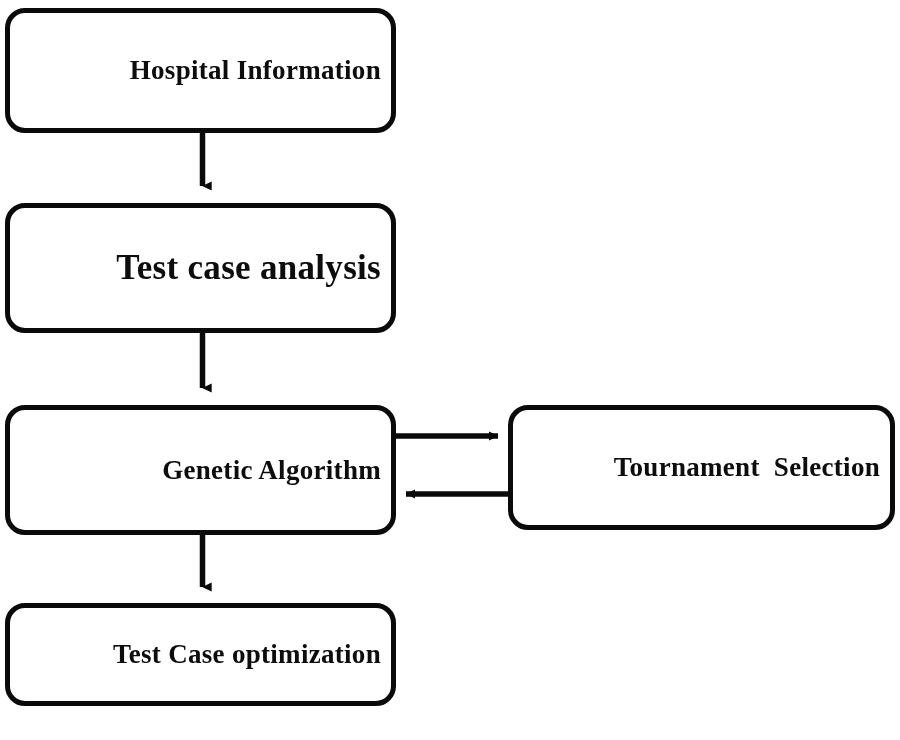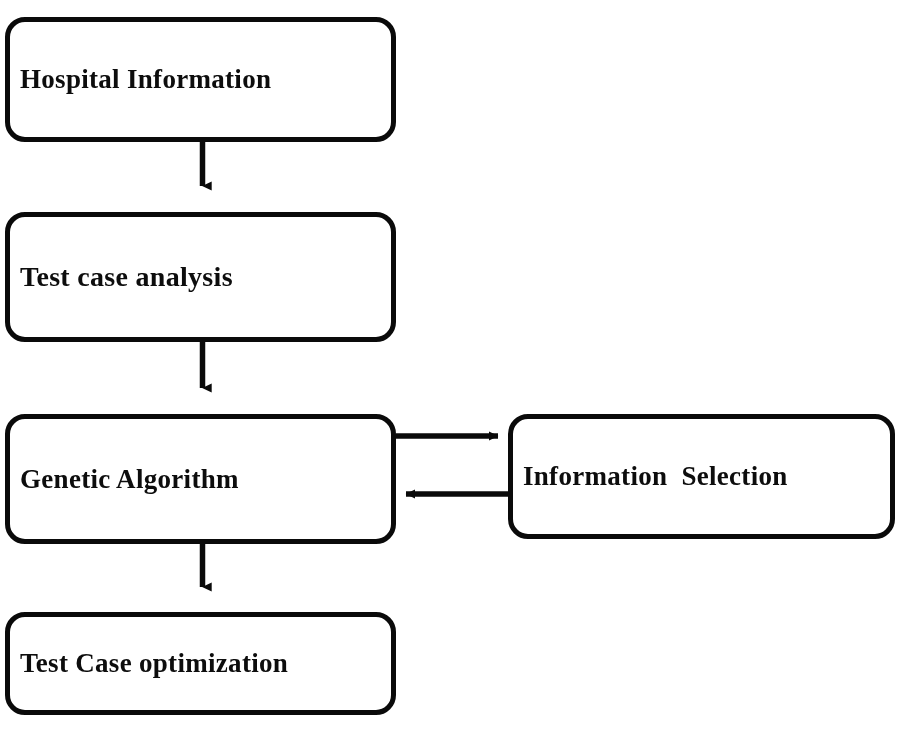--- a/index.html
+++ b/index.html
@@ -17,23 +17,22 @@
     font-family: "Liberation Serif", "DejaVu Serif", serif;
   }
   .node {
     position: absolute;
     box-sizing: border-box;
     border: 5px solid #0a0a0a;
     border-radius: 20px;
     background: #ffffff;
     display: flex;
     align-items: center;
-    justify-content: flex-start;
+    justify-content: flex-end;
     text-align: center;
-    margin-top: 9px;
   }
   .node-label {
     font-weight: bold;
     color: #0d0d0d;
     line-height: 1.22;
     letter-spacing: 0.3px;
     padding: 0 10px;
   }
   .svg-layer {
     position: absolute;
@@ -83,28 +82,28 @@
     </g>
   </svg>
 
   <div class="node" style="left:5px; top:8px; width:391px; height:125px;">
     <div class="node-label" style="font-size:27px;">
       <span>Hospital Information</span><br>
     </div>
   </div>
 
   <div class="node" style="left:5px; top:203px; width:391px; height:130px;">
-    <div class="node-label" style="font-size:28px;">Test case analysis</div>
+    <div class="node-label" style="font-size:35px;">Test case analysis</div>
   </div>
 
   <div class="node" style="left:5px; top:405px; width:391px; height:130px;">
     <div class="node-label" style="font-size:27px;">Genetic Algorithm</div>
   </div>
 
   <div class="node" style="left:508px; top:405px; width:387px; height:125px;">
-    <div class="node-label" style="font-size:27px; white-space:pre;">Information  Selection</div>
+    <div class="node-label" style="font-size:27px; white-space:pre;">Tournament  Selection</div>
   </div>
 
   <div class="node" style="left:5px; top:603px; width:391px; height:103px;">
     <div class="node-label" style="font-size:27px;">Test Case optimization</div>
   </div>
 
 </div>
 
 </body></html>

